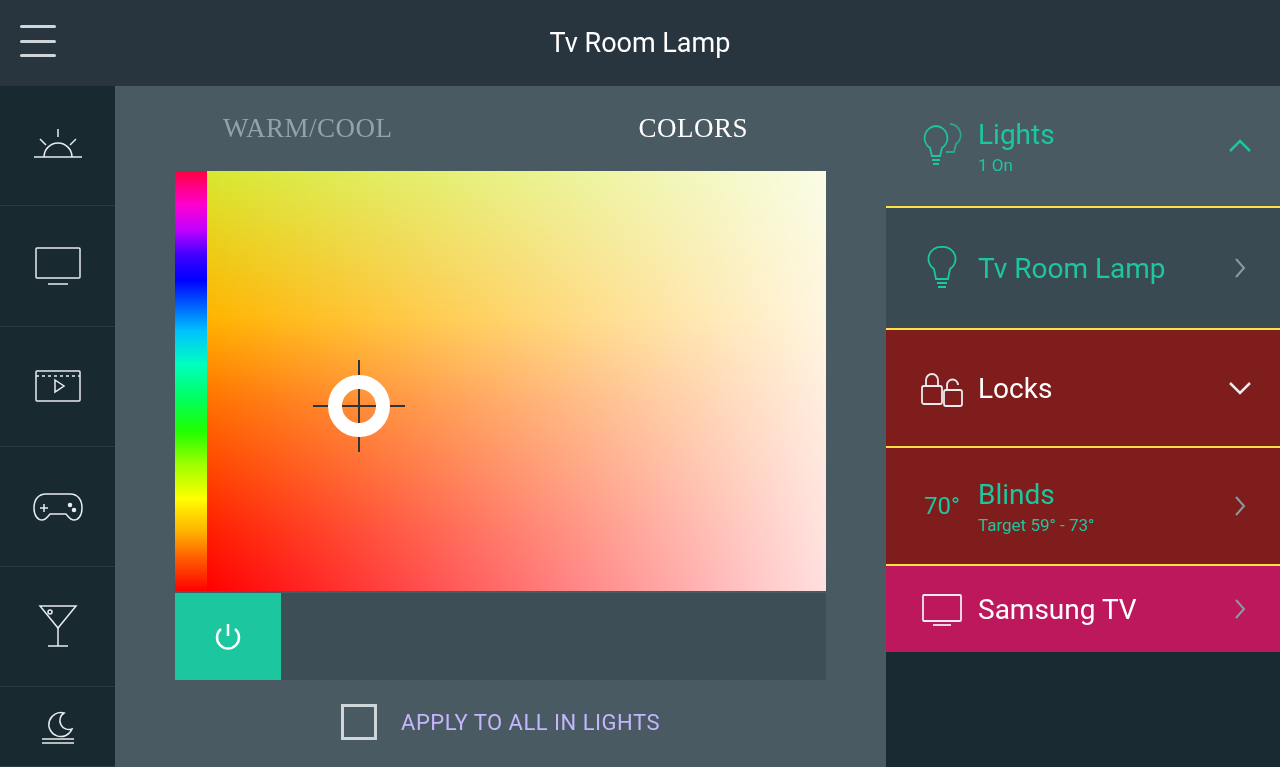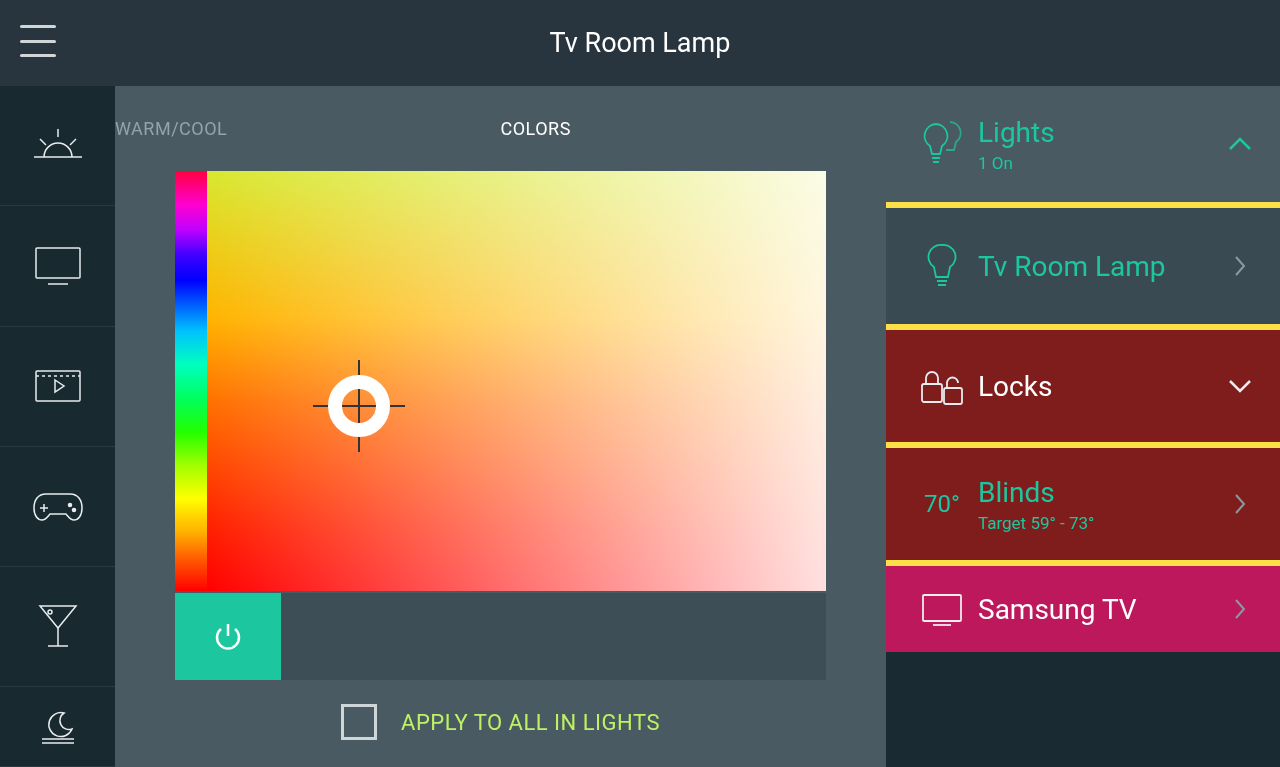--- a/index.html
+++ b/index.html
@@ -66,24 +66,25 @@
     flex-direction: column;
     padding: 0;
   }
   .tabs {
     display: flex;
     height: 85px;
     align-items: center;
   }
   .tab {
     flex: 1;
-    text-align: left;
-    font-size: 18px;
+    text-align: center;
+    font-size: 27px;
     letter-spacing: 0.5px;
     cursor: pointer;
+    font-family: Liberation Serif, serif;
   }
   .tab-inactive { color: #95a2a9; }
   .tab-active { color: #fff; }
   
   .color-area {
     margin: 0 60px;
     height: 420px;
     display: flex;
     position: relative;
   }
@@ -173,35 +174,35 @@
     gap: 24px;
   }
   .checkbox {
     width: 36px; height: 36px;
     border: 3px solid #cfd6da;
     cursor: pointer;
   }
   .apply-label {
     font-size: 22px;
     letter-spacing: 0.5px;
-    color: #bef264;
+    color: #c4b5fd;
   }
   
   
   .sidebar-right {
     width: 394px;
     display: flex;
     flex-direction: column;
   }
   .r-item {
     display: flex;
     align-items: center;
     cursor: pointer;
     padding: 0 26px 0 20px;
-    border-bottom: 6px solid #fde047;
+    border-bottom: 2px solid #fde047;
   }
   .r-item.h120 { height: 122px; background: #4a5a63; }
   .r-item.h120.dark { background: #3a4a53; }
   .r-item.h118 { height: 118px; background: #7f1d1d; }
   .r-item.h86 { height: 86px; background: #be185d; }
   .r-icon {
     width: 72px;
     display: flex;
     align-items: center;
     justify-content: center;

